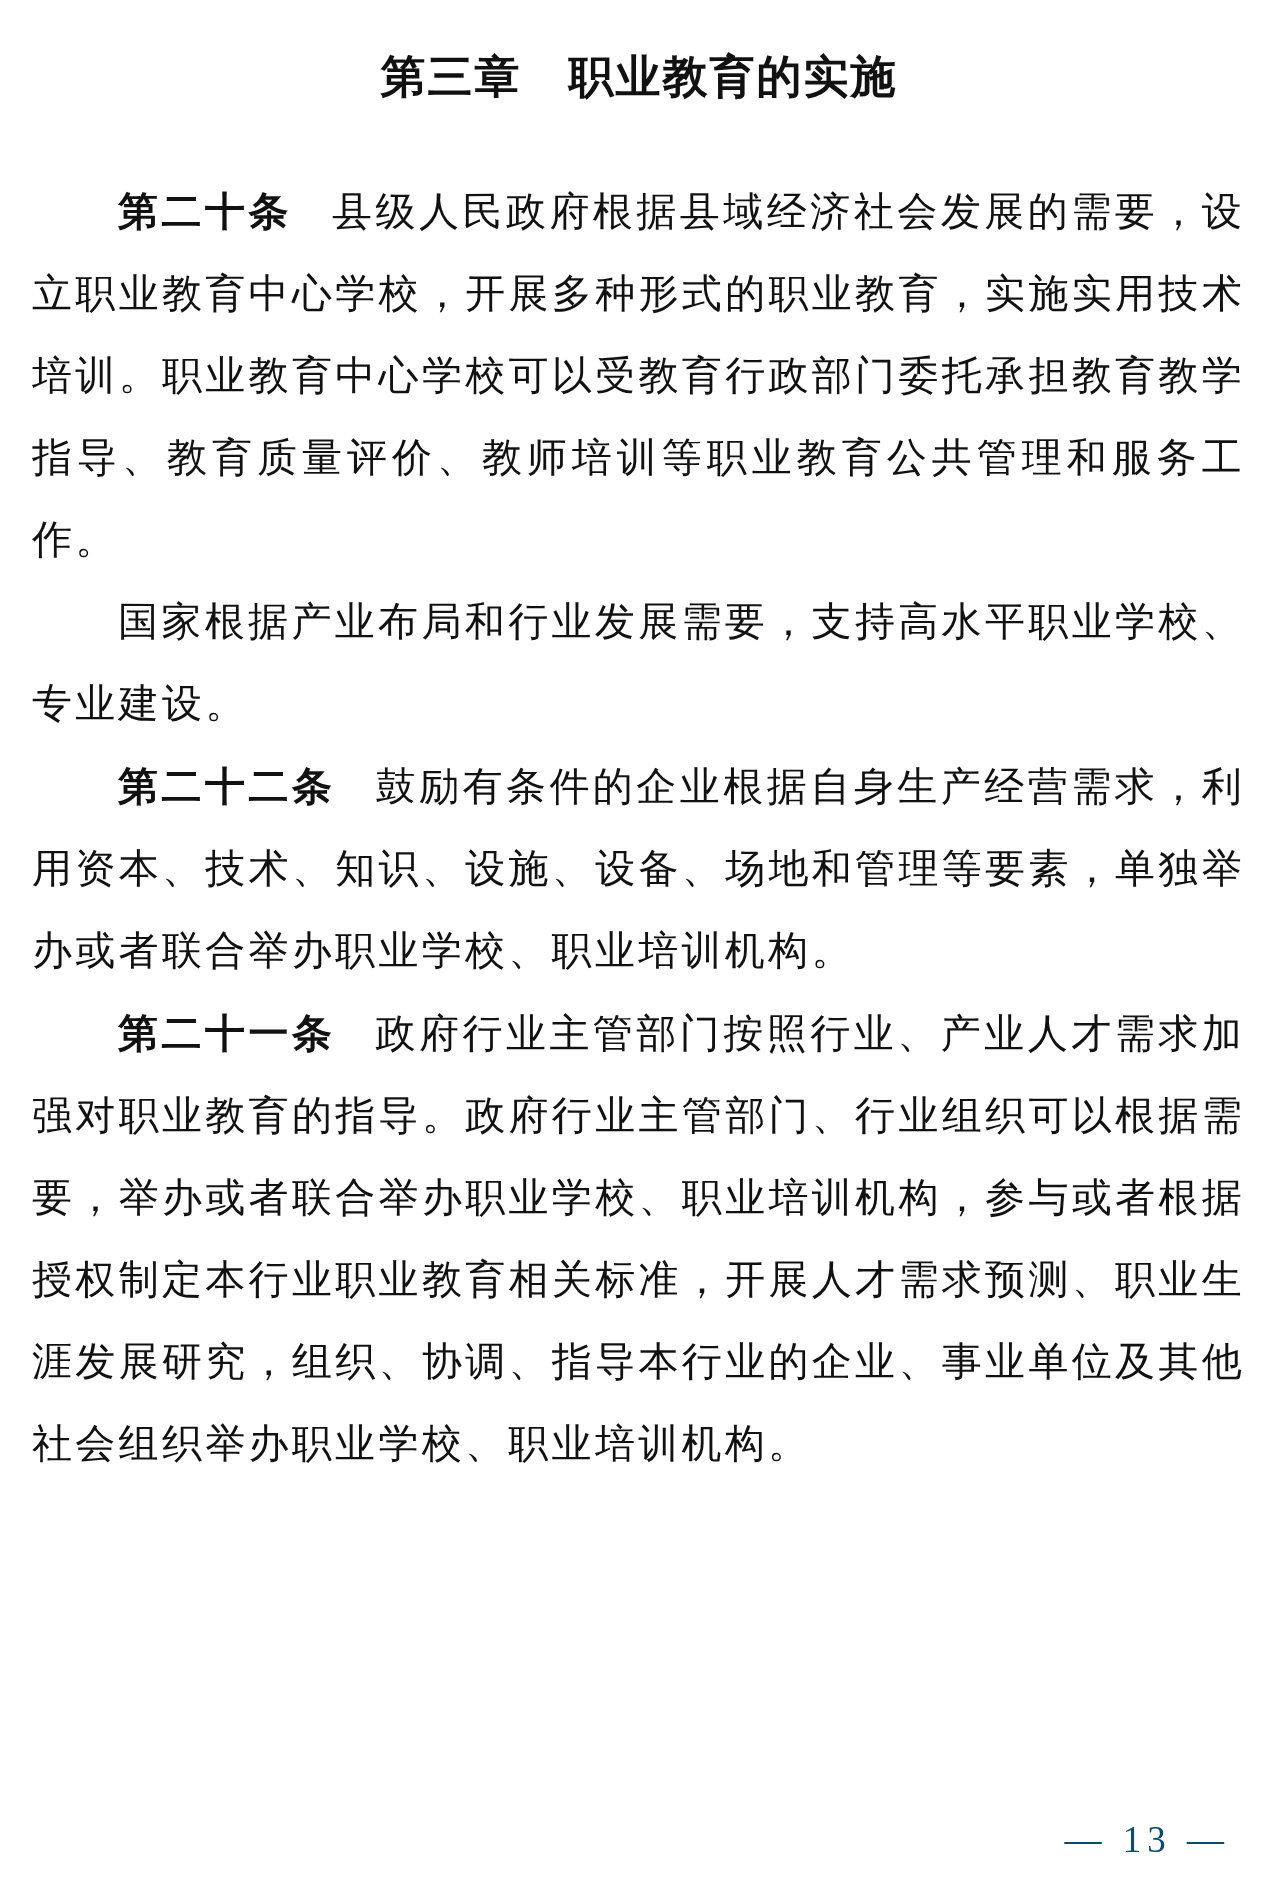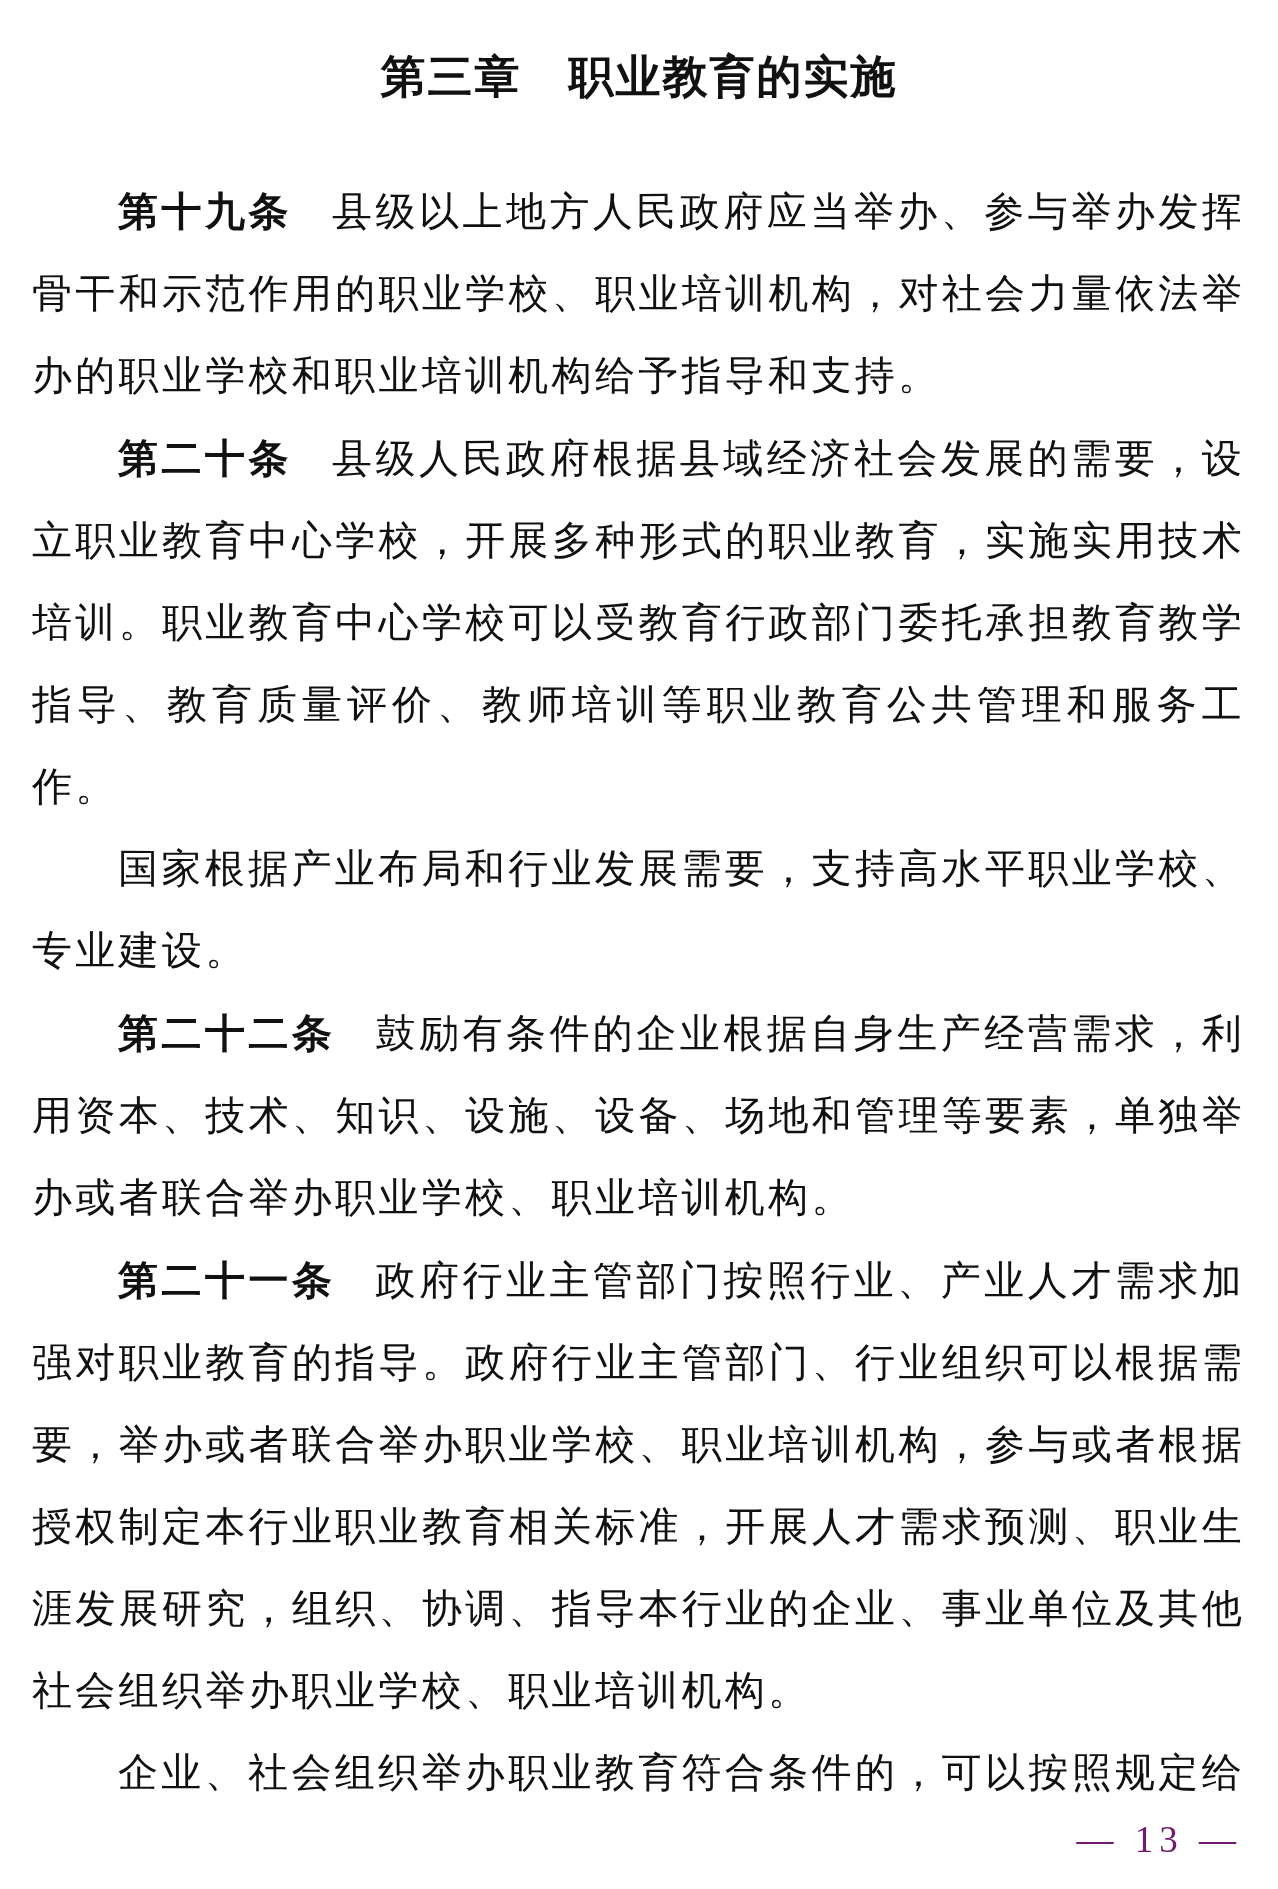--- a/index.html
+++ b/index.html
@@ -45,38 +45,36 @@
   .para.justify-last {
     text-align-last: justify;
   }
   .article-label {
     font-weight: bold;
     font-family: "Liberation Sans", "DejaVu Sans", sans-serif;
     margin-right: 40px; 
   }
   .page-footer {
     position: absolute;
-    right: 36px;
+    right: 48px;
     bottom: 28px;
     font-size: 37px;
     letter-spacing: 6px;
-    color: #701a75;
+    color: #0c4a6e;
     font-family: "Liberation Serif", "DejaVu Serif", serif;
     text-align: right;
   }
 </style>
 </head>
 <body>
 
 <div class="page">
   <h1 class="chapter-title">第三章　职业教育的实施</h1>
 
   <main class="body-text" id="paragraphs">
-      <p class="para"><span class="article-label">第十九条</span><span>县级以上地方人民政府应当举办、参与举办发挥骨干和示范作用的职业学校、职业培训机构，对社会力量依法举办的职业学校和职业培训机构给予指导和支持。</span></p>
       <p class="para"><span class="article-label">第二十条</span><span>县级人民政府根据县域经济社会发展的需要，设立职业教育中心学校，开展多种形式的职业教育，实施实用技术培训。职业教育中心学校可以受教育行政部门委托承担教育教学指导、教育质量评价、教师培训等职业教育公共管理和服务工作。</span></p>
       <p class="para"><span>国家根据产业布局和行业发展需要，支持高水平职业学校、专业建设。</span></p>
       <p class="para"><span class="article-label">第二十二条</span><span>鼓励有条件的企业根据自身生产经营需求，利用资本、技术、知识、设施、设备、场地和管理等要素，单独举办或者联合举办职业学校、职业培训机构。</span></p>
       <p class="para"><span class="article-label">第二十一条</span><span>政府行业主管部门按照行业、产业人才需求加强对职业教育的指导。政府行业主管部门、行业组织可以根据需要，举办或者联合举办职业学校、职业培训机构，参与或者根据授权制定本行业职业教育相关标准，开展人才需求预测、职业生涯发展研究，组织、协调、指导本行业的企业、事业单位及其他社会组织举办职业学校、职业培训机构。</span></p>
-      <p class="para justify-last"><span>企业、社会组织举办职业教育符合条件的，可以按照规定给</span></p>
     </main>
 
   <div class="page-footer">— 13 —</div>
 </div>
 
 </body></html>

